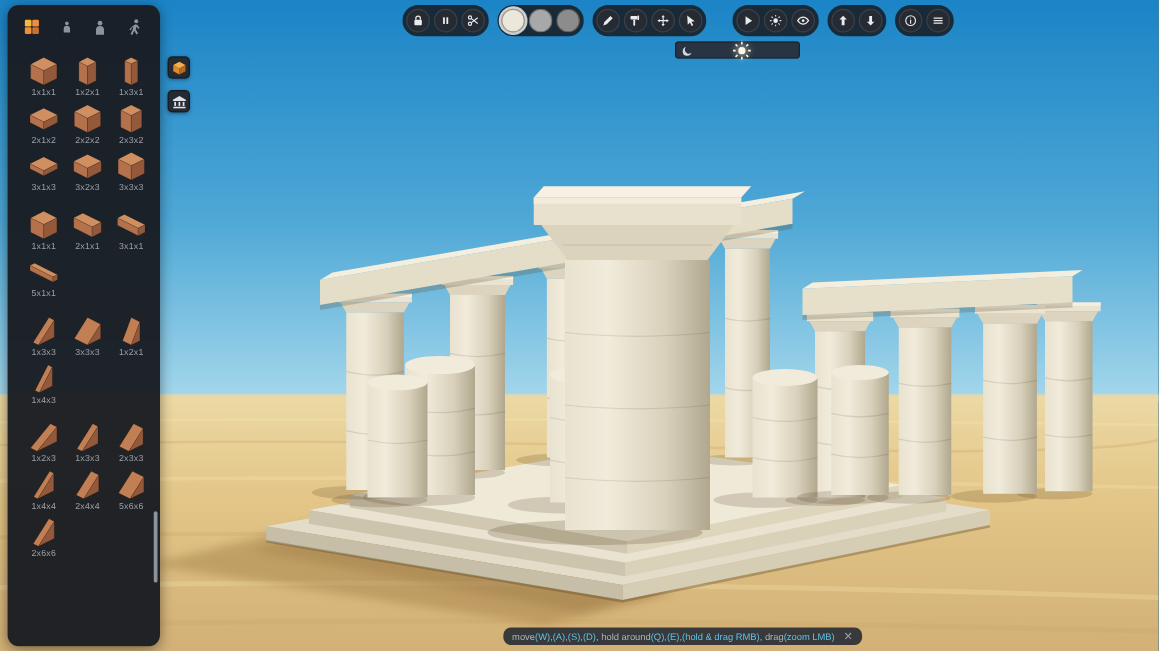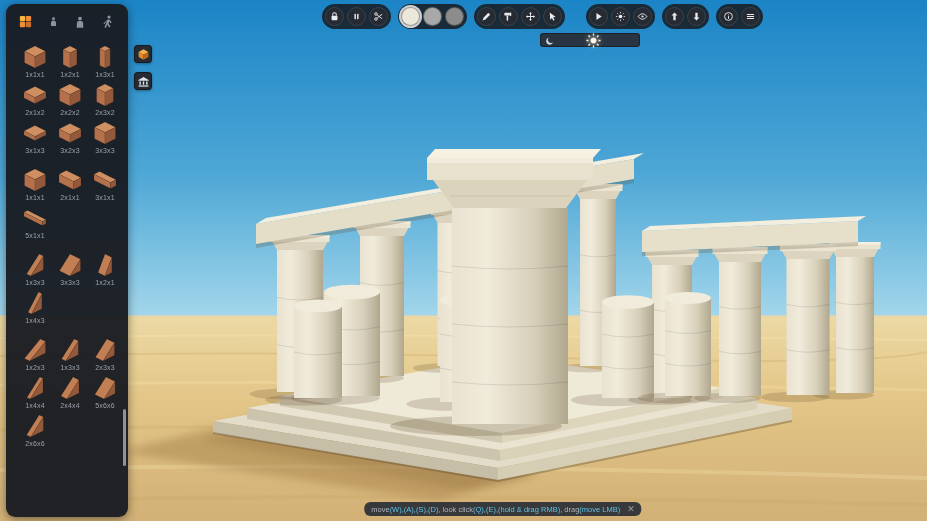--- a/index.html
+++ b/index.html
@@ -40,21 +40,21 @@
 
   
   .timebar{position:absolute;left:540px;top:33px;width:100px;height:14px;background:rgba(40,45,53,.92);
     border-radius:3px;z-index:5;border:1px solid rgba(0,0,0,.35);cursor:pointer}
   .timebar .moon{position:absolute;left:4px;top:2px;width:10px;height:10px;color:#cfd5dc}
   .timebar .moon svg,.timebar .knob svg{width:100%;height:100%;display:block}
   .timebar .knob{position:absolute;top:-2px;width:17px;height:17px;color:#fdf8e8;cursor:grab;
     filter:drop-shadow(0 0 2px rgba(255,250,220,.85))}
 
   
-  .hintbar{position:absolute;left:503px;top:502px;transform:translateX(-50%);height:14px;display:flex;align-items:center;
+  .hintbar{position:absolute;left:546px;top:502px;transform:translateX(-50%);height:14px;display:flex;align-items:center;
     background:rgba(38,43,51,.9);border-radius:6px;padding:0 7px;font-size:7.5px;color:#aeb5bf;white-space:nowrap;z-index:5}
   .hintbar .key{color:#5ec3ea}
   .hintbar .close{margin-left:7px;color:#959da8;font-size:9px;cursor:pointer;line-height:1}
 </style>
 </head>
 <body>
 
 <div class="stage">
 
   <div id="scene">
@@ -569,24 +569,24 @@
 
   <div class="hintbar" id="hintbar">
       <span class="txt">move </span>
       <span class="key">(W)</span>
       <span class="txt">, </span>
       <span class="key">(A)</span>
       <span class="txt">, </span>
       <span class="key">(S)</span>
       <span class="txt">, </span>
       <span class="key">(D)</span>
-      <span class="txt">, look click </span>
+      <span class="txt">, hold around </span>
       <span class="key">(Q)</span>
       <span class="txt">, </span>
       <span class="key">(E)</span>
       <span class="txt">, </span>
       <span class="key">(hold &amp; drag RMB)</span>
       <span class="txt">, drag </span>
-      <span class="key">(move LMB)</span>
+      <span class="key">(zoom LMB)</span>
       <span class="close">✕</span>
     </div>
 
 </div>
 
 </body></html>

